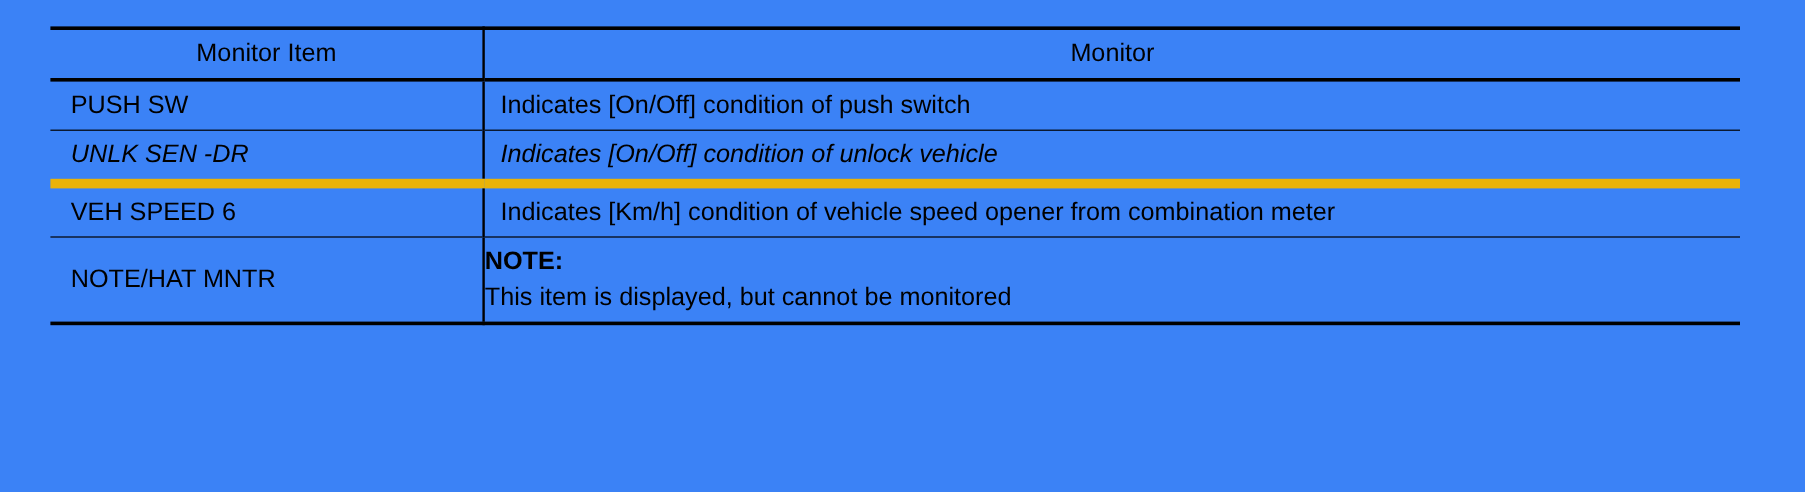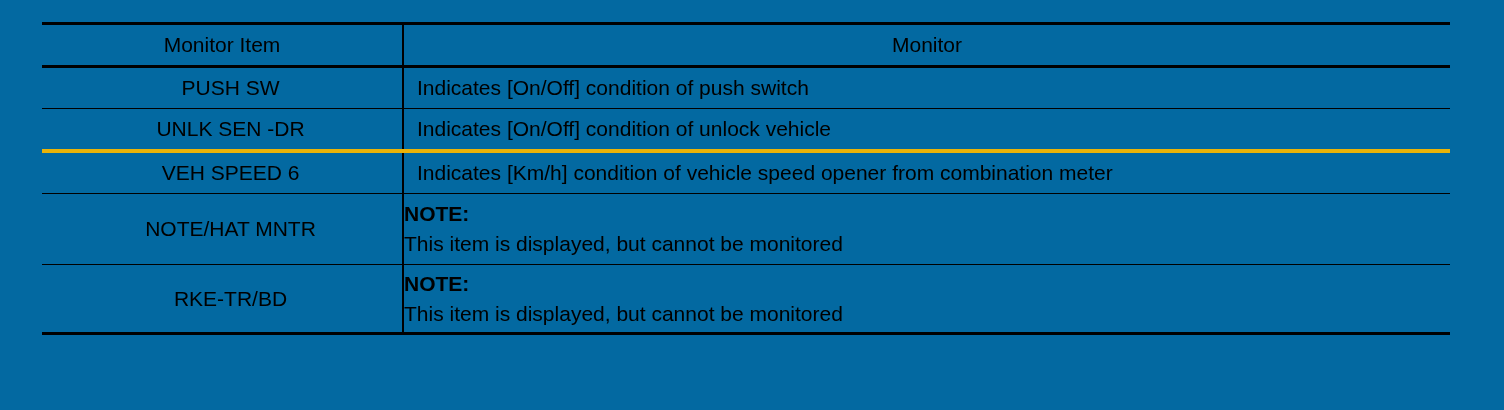--- a/index.html
+++ b/index.html
@@ -4,21 +4,21 @@
 <style>
   html, body {
     margin: 0;
     padding: 0;
     background: #ffffff;
   }
   .page {
     position: relative;
     width: 1504px;
     height: 410px;
-    background: #0369a1;
+    background: #3b82f6;
     font-family: "Liberation Sans", sans-serif;
     color: #000000;
   }
   table.monitor-table {
     position: absolute;
     left: 42px;
     top: 22px;
     width: 1408px;
     border-collapse: collapse;
     table-layout: fixed;
@@ -32,31 +32,30 @@
 
   td, th {
     padding: 0;
     vertical-align: middle;
     font-weight: normal;
     color: #000000;
   }
   
   .cell-item {
     border-right: 2px solid #000000;
-    text-align: center;
   }
   
   tr.header-row th {
     height: 40px;
     text-align: center;
     border-bottom: 3px solid #000000;
   }
   
   tr.sep-thin  td { border-bottom: 1px solid #000000; }
-  tr.sep-thick td { border-bottom: 4px solid #eab308; }
+  tr.sep-thick td { border-bottom: 8px solid #eab308; font-style: italic; }
   tr.row-single td { height: 40px; }
   tr.row-note-1 td { height: 70px; }
   tr.row-note-2 td { height: 67px; }
 
   .cell-item .item-text {
     display: block;
     padding-left: 17px;
   }
   .cell-contents .content-text {
     display: block;
@@ -118,26 +117,15 @@
         <span class="item-text">NOTE/HAT MNTR</span>
       </td>
       <td class="cell-contents">
         <div class="note-block">
           <div class="note-label">NOTE:</div>
           <div class="note-text">This item is displayed, but cannot be monitored</div>
         </div>
       </td>
     </tr>
 
-    <tr class="row-note-2">
-      <td class="cell-item">
-        <span class="item-text">RKE-TR/BD</span>
-      </td>
-      <td class="cell-contents">
-        <div class="note-block">
-          <div class="note-label">NOTE:</div>
-          <div class="note-text">This item is displayed, but cannot be monitored</div>
-        </div>
-      </td>
-    </tr>
   </tbody>
     </table>
 </div>
 
 </body></html>

